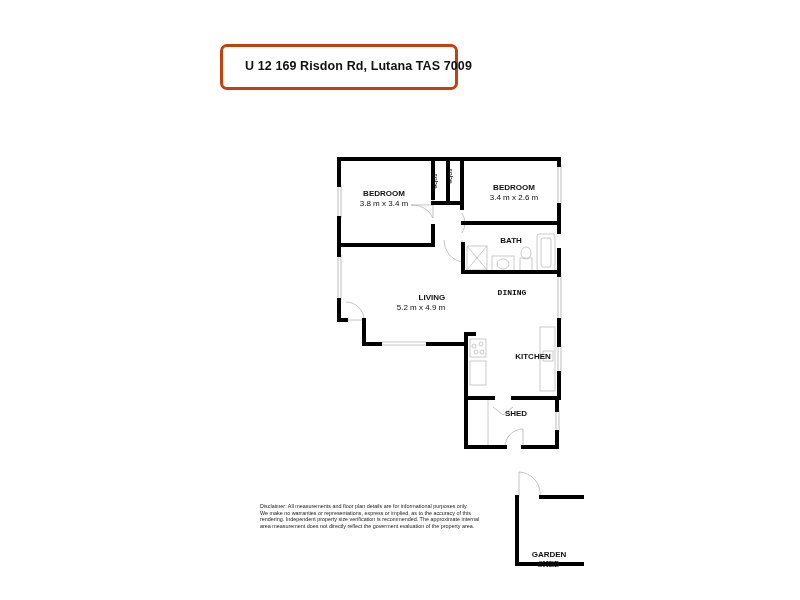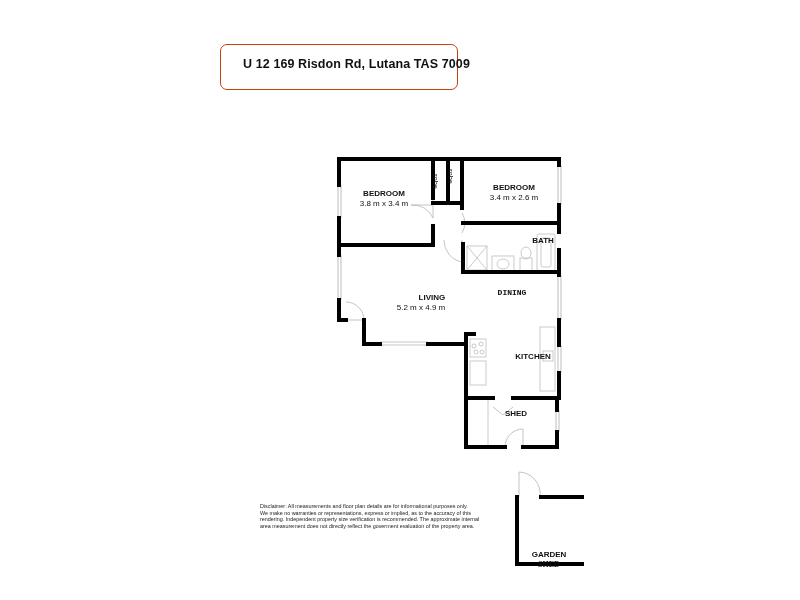--- a/index.html
+++ b/index.html
@@ -1,19 +1,19 @@
 <!DOCTYPE html>
 <html><head>
   <meta charset="utf-8">
   <style>
     html, body { margin: 0; padding: 0; background: #ffffff; }
     body { width: 800px; height: 600px; position: relative; overflow: hidden; font-family: "Liberation Sans", sans-serif; color: #111; }
     .header-box {
       position: absolute; left: 220px; top: 44px; width: 238px; height: 46px;
-      border: 1px solid #c2410c; border-radius: 7px; box-sizing: border-box;
+      border: 3px solid #c2410c; border-radius: 7px; box-sizing: border-box;
     }
     .header-line { position: absolute; left: 22px; font-weight: bold; font-size: 12.5px; letter-spacing: 0.1px; white-space: nowrap; }
     .header-line.l1 { top: 12px; }
     .header-line.l2 { top: 27px; }
     svg.plan { position: absolute; left: 0; top: 0; }
     .room-label { position: absolute; font-size: 8px; font-weight: bold; text-align: center; line-height: 10px; white-space: nowrap; transform: translateX(-50%); }
     .room-label .dim { font-weight: normal; display: block; }
     .vert-label { position: absolute; font-size: 7.5px; transform: rotate(90deg); transform-origin: center; white-space: nowrap; }
     .disclaimer {
       position: absolute; left: 260px; top: 503px; width: 240px;
@@ -131,21 +131,21 @@
 <div class="vert-label" style="left:443px; top:172px;">robe</div>
 
 <div class="room-label" style="left:384px; top:189px;">
   <span>BEDROOM</span>
   <span class="dim">3.8 m x 3.4 m</span>
 </div>
 <div class="room-label" style="left:514px; top:183px;">
   <span>BEDROOM</span>
   <span class="dim">3.4 m x 2.6 m</span>
 </div>
-<div class="room-label" style="left:511px; top:236px;margin-left:32px;">BATH</div>
+<div class="room-label" style="left:511px; top:236px;">BATH</div>
 <div class="room-label" style="left:421px; top:293px;text-align:right;">
   <span>LIVING</span>
   <span class="dim">5.2 m x 4.9 m</span>
 </div>
 <div class="room-label" style="left:512px; top:288px;font-family:Liberation Mono, monospace;">DINING</div>
 <div class="room-label" style="left:513px; top:352px;padding-left:40px;">KITCHEN</div>
 <div class="room-label" style="left:516px; top:409px;">SHED</div>
 <div class="room-label" style="left:549px; top:550px;">
   <span>GARDEN</span>
   <span class="dim" style="font-weight:bold;font-family:Liberation Serif, serif;">SHED</span>

